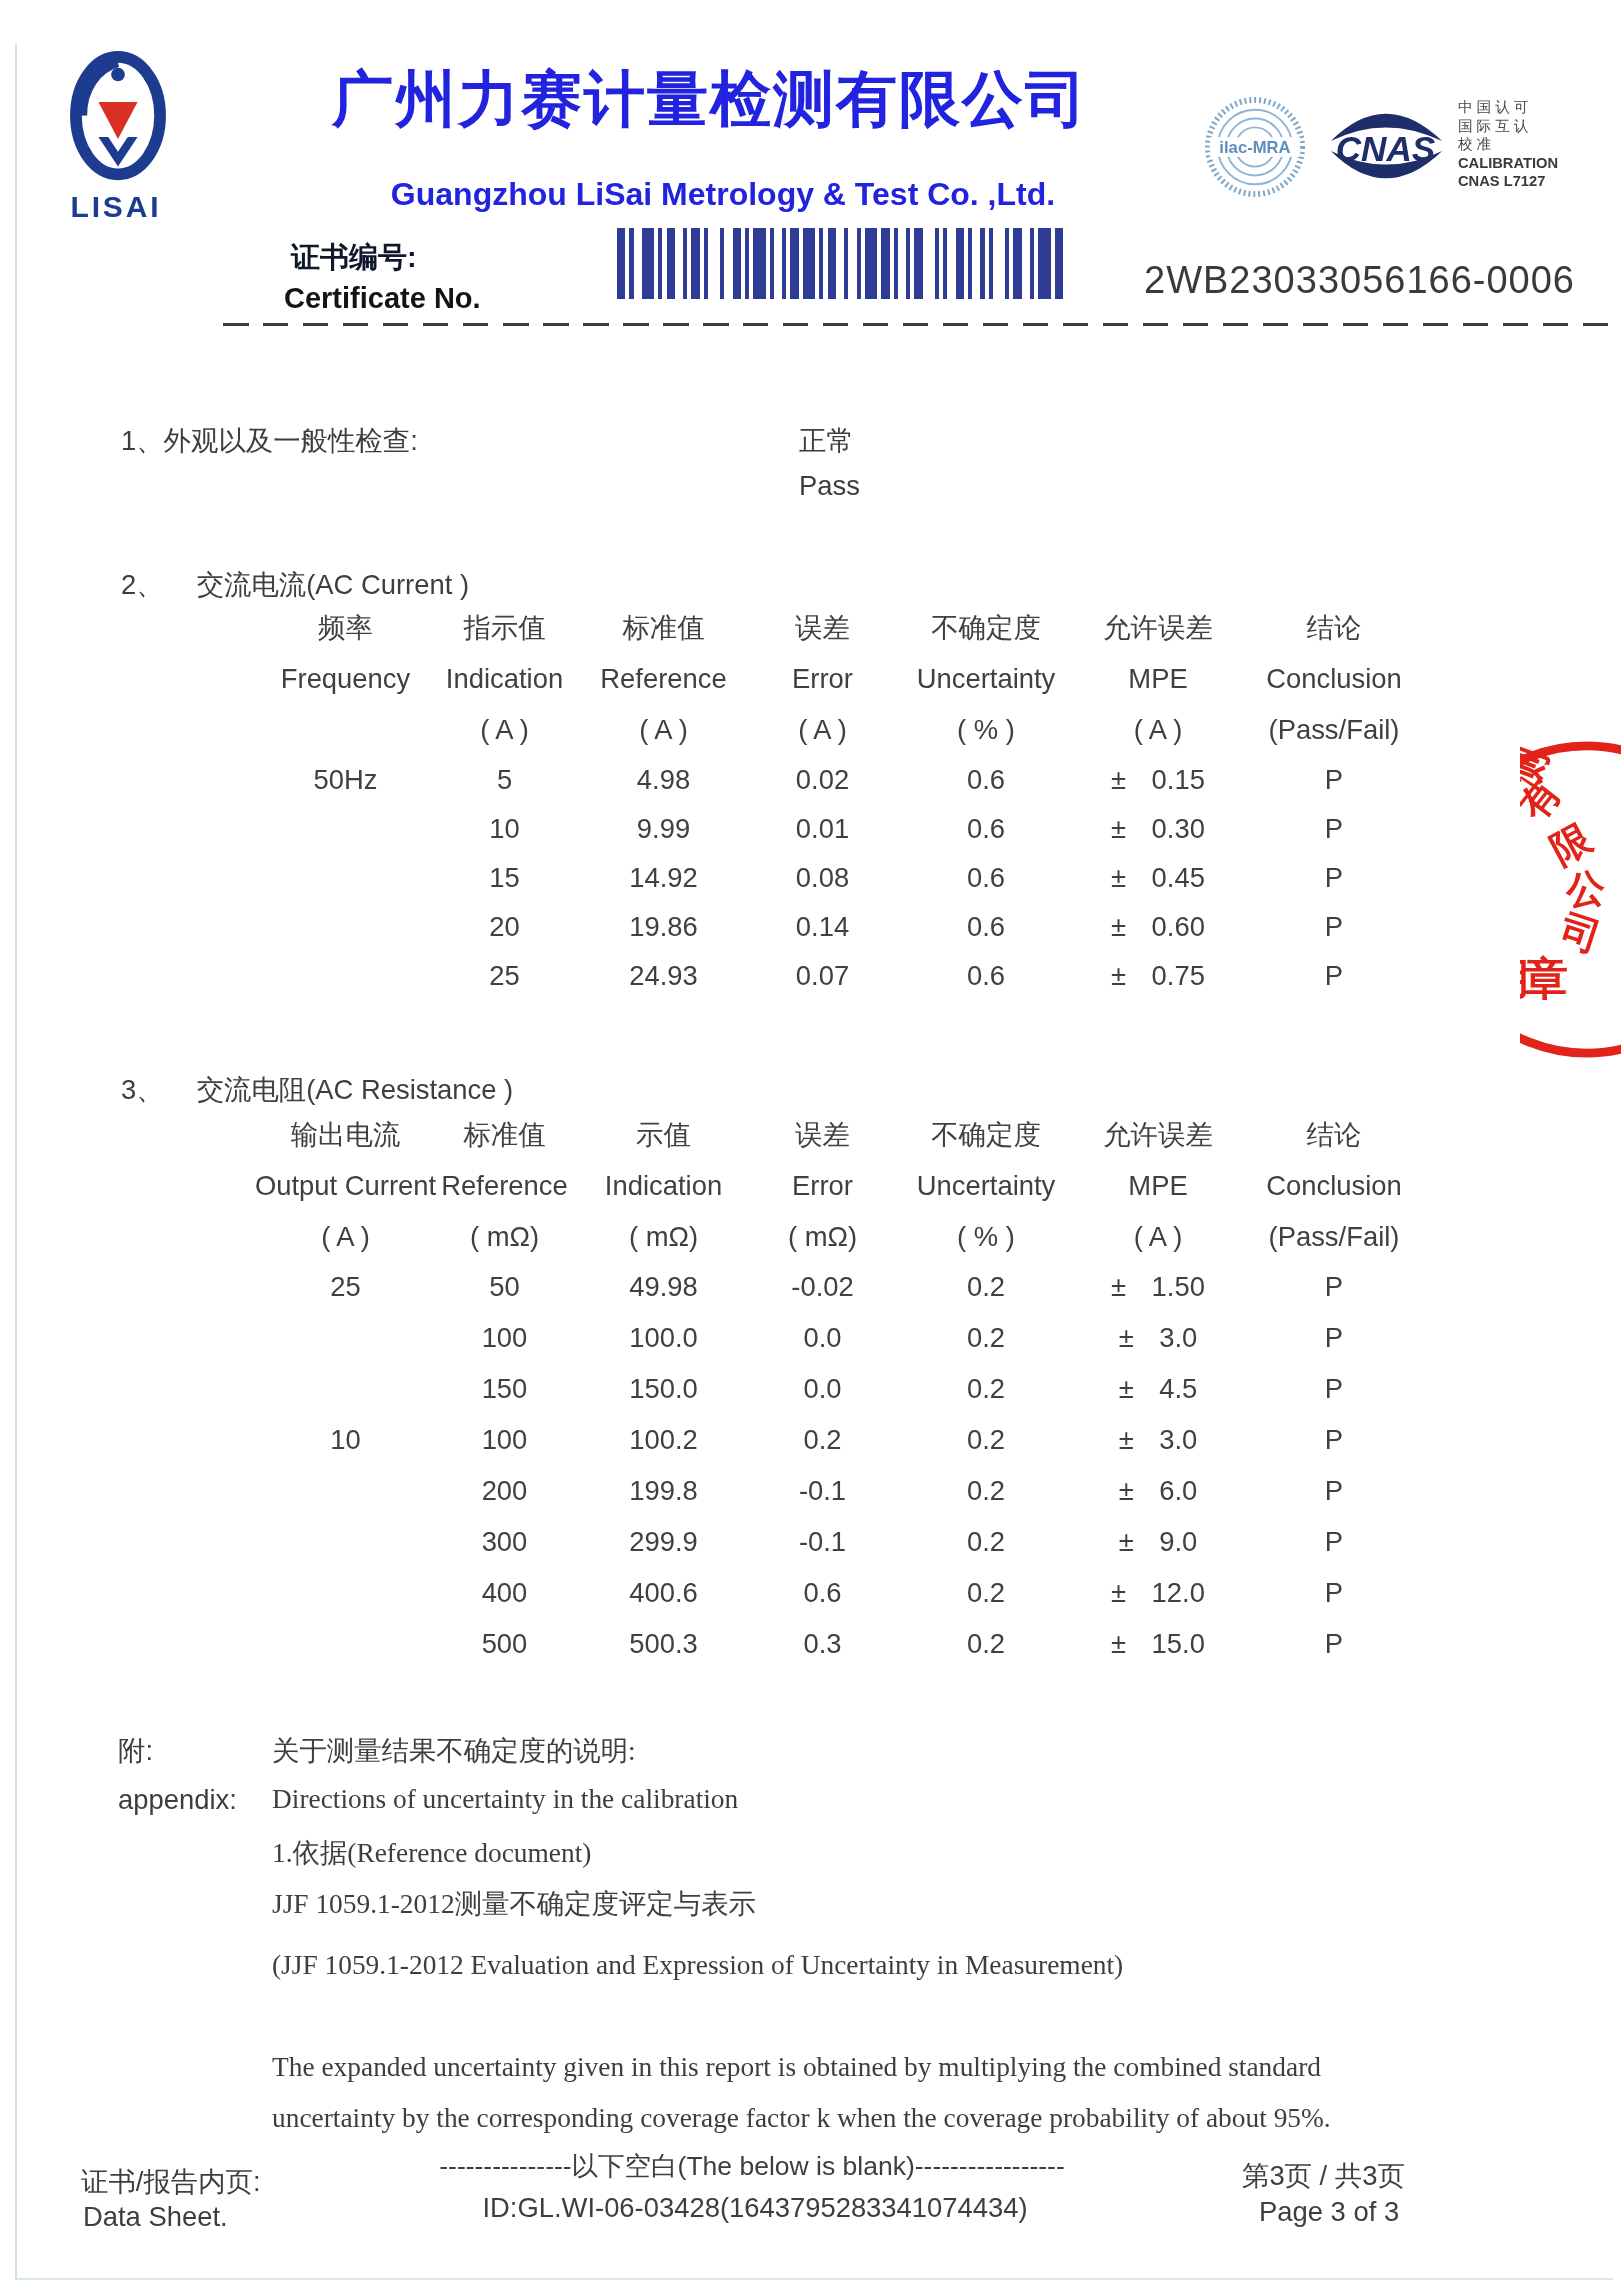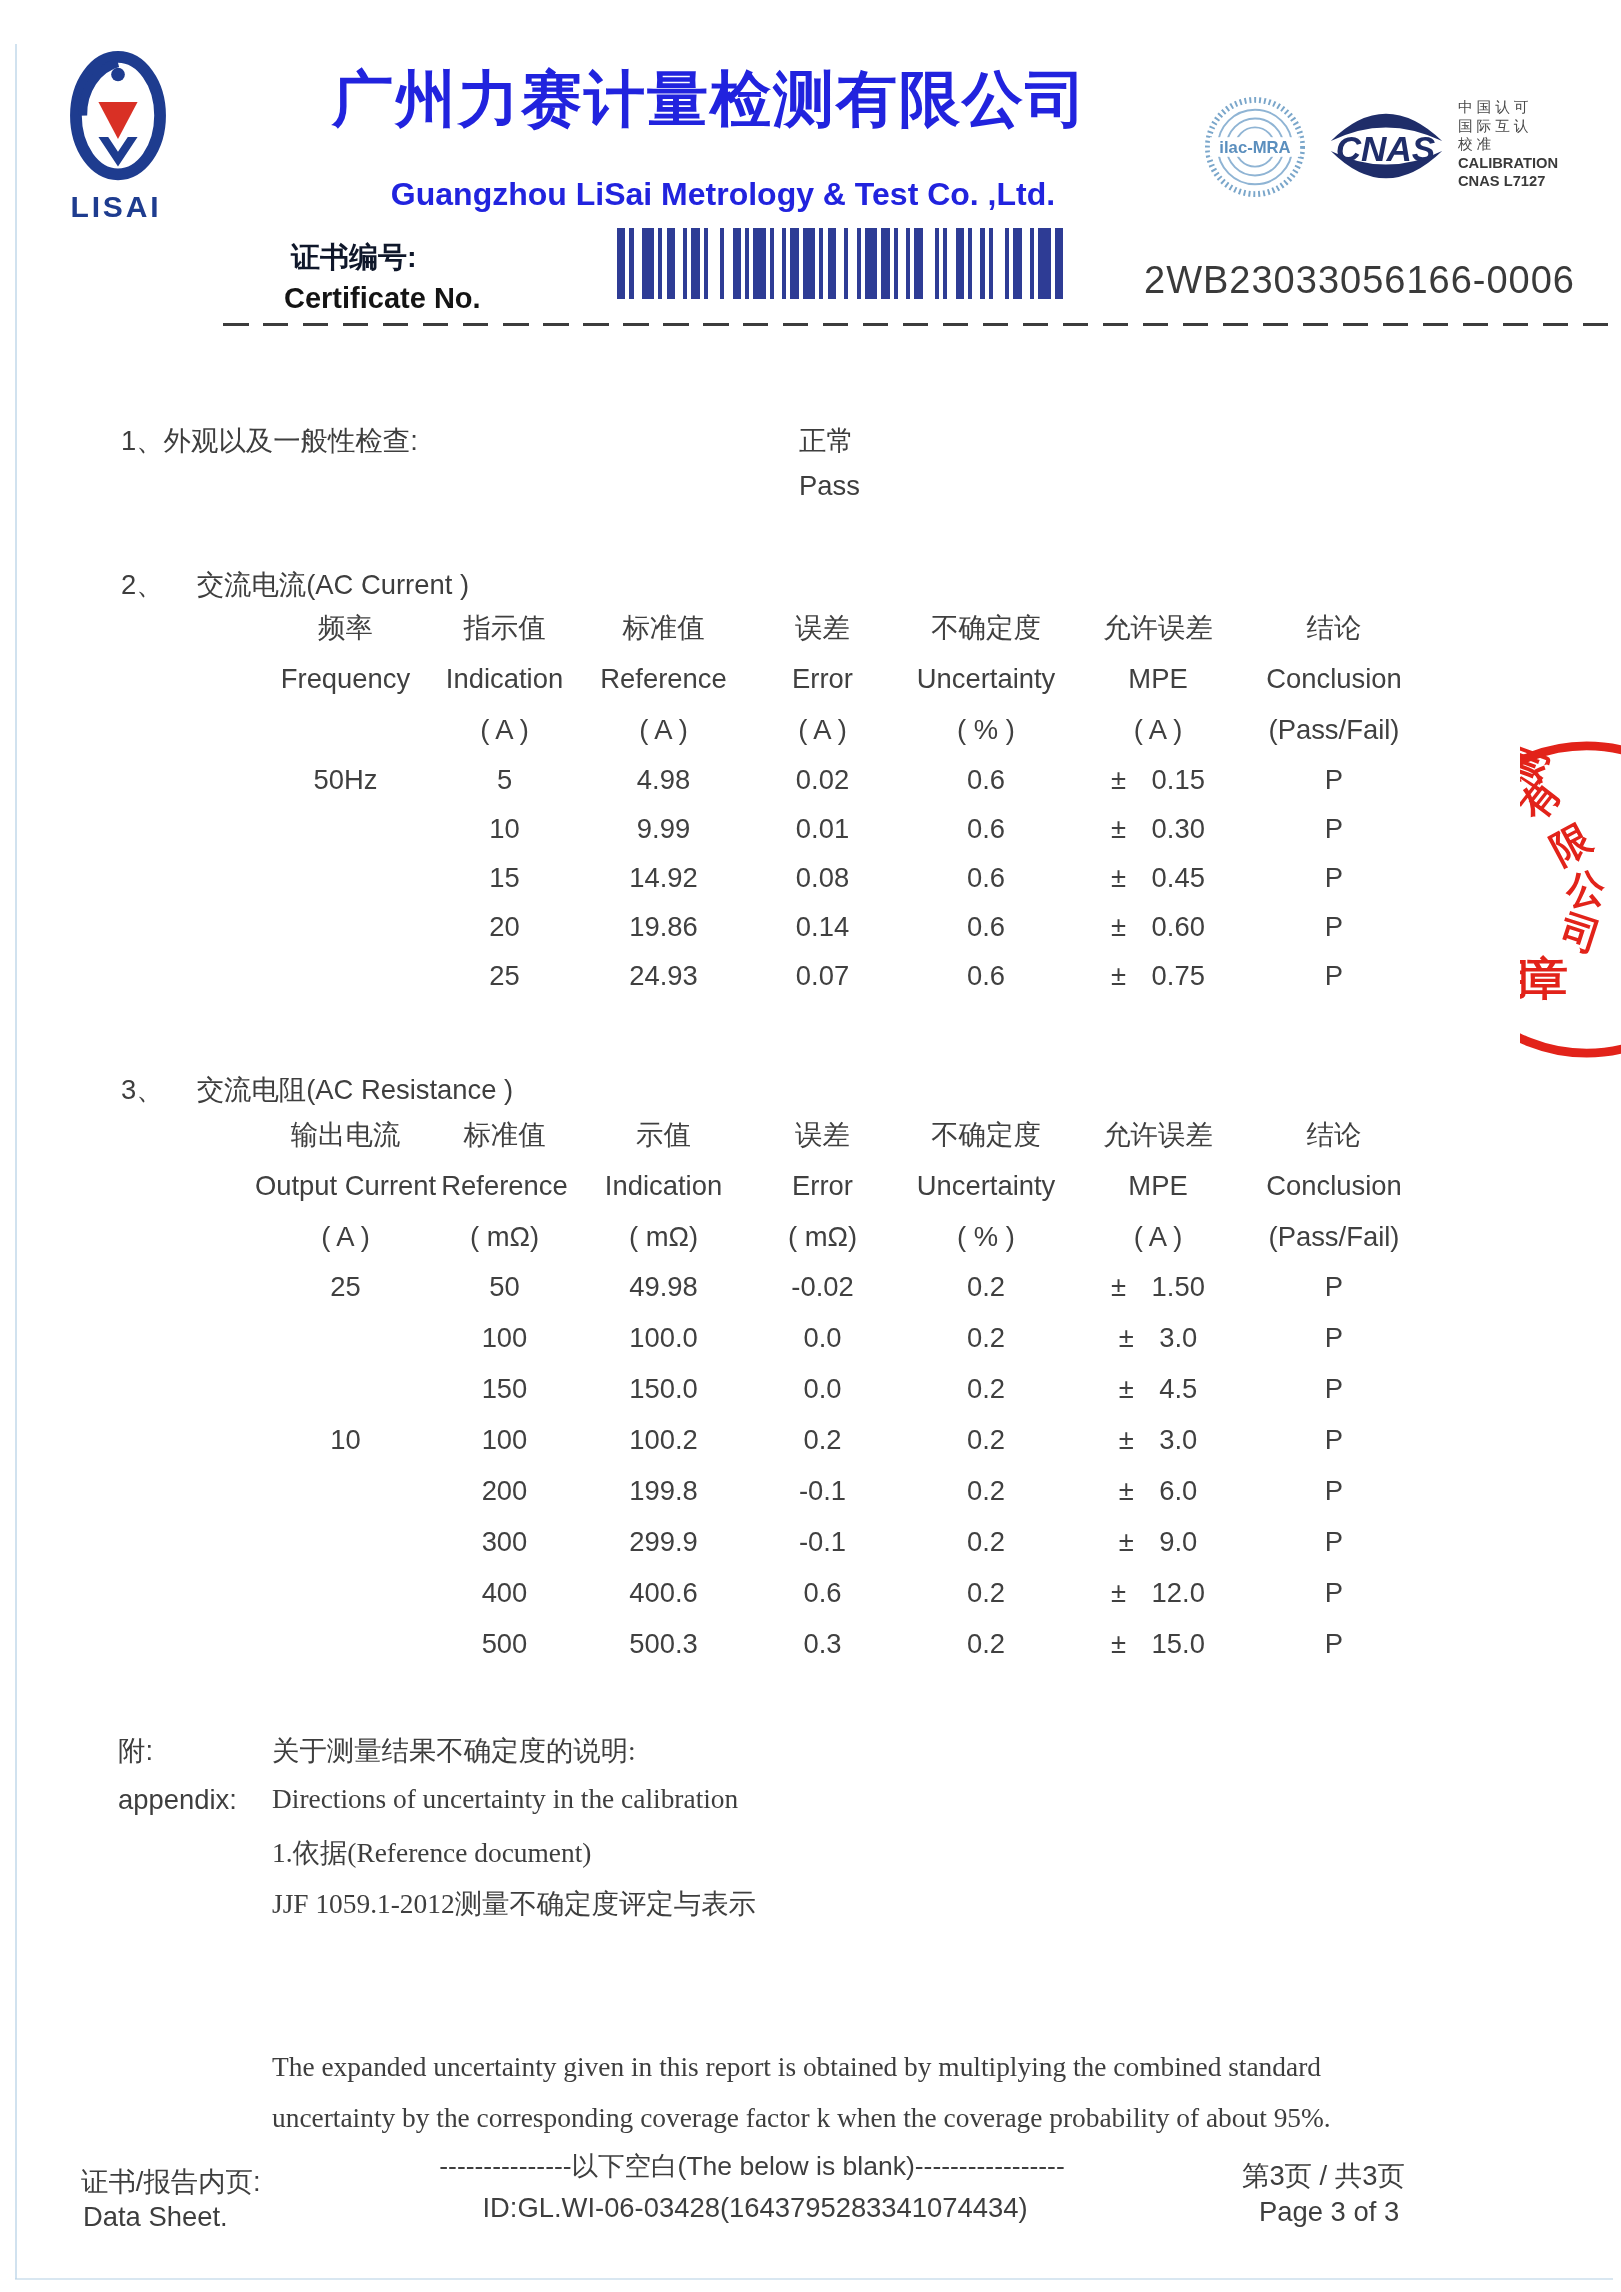--- a/index.html
+++ b/index.html
@@ -420,20 +420,21 @@
         <div class="tcell">P</div>
       </div>
     </div>
 
   <div class="abs fs28 apx-label y1768 nowrap">附:</div>
   <div class="abs fs28 apx-body y1768 nowrap">关于测量结果不确定度的说明:</div>
   <div class="abs fs28 apx-label y1820 nowrap">appendix:</div>
   <div class="abs fs28 apx-body y1820 nowrap">Directions of uncertainty in the calibration</div>
   <div class="abs fs28 apx-body y1872 nowrap">1.依据(Reference document)</div>
   <div class="abs fs28 apx-body y1924 nowrap">JJF 1059.1-2012测量不确定度评定与表示</div>
+  <div class="abs fs28 apx-body y1990 nowrap">(JJF 1059.1-2012 Evaluation and Expression of Uncertainty in Measurement)</div>
   <div class="abs fs28 apx-body y2094 nowrap">The expanded uncertainty given in this report is obtained by multiplying the combined standard</div>
   <div class="abs fs28 apx-body y2146 nowrap">uncertainty by the corresponding coverage factor k when the coverage probability of about 95%.</div>
   <div class="abs blank-note nowrap">---------------以下空白(The below is blank)-----------------</div>
 
   <div class="abs fs28 foot-left-cn nowrap">证书/报告内页:</div>
   <div class="abs fs28 foot-left-en nowrap">Data Sheet.</div>
   <div class="abs fs28 foot-id nowrap">ID:GL.WI-06-03428(1643795283341074434)</div>
   <div class="abs fs28 foot-page-cn nowrap">第3页 / 共3页</div>
   <div class="abs fs28 foot-page-en nowrap">Page 3 of 3</div>
 

